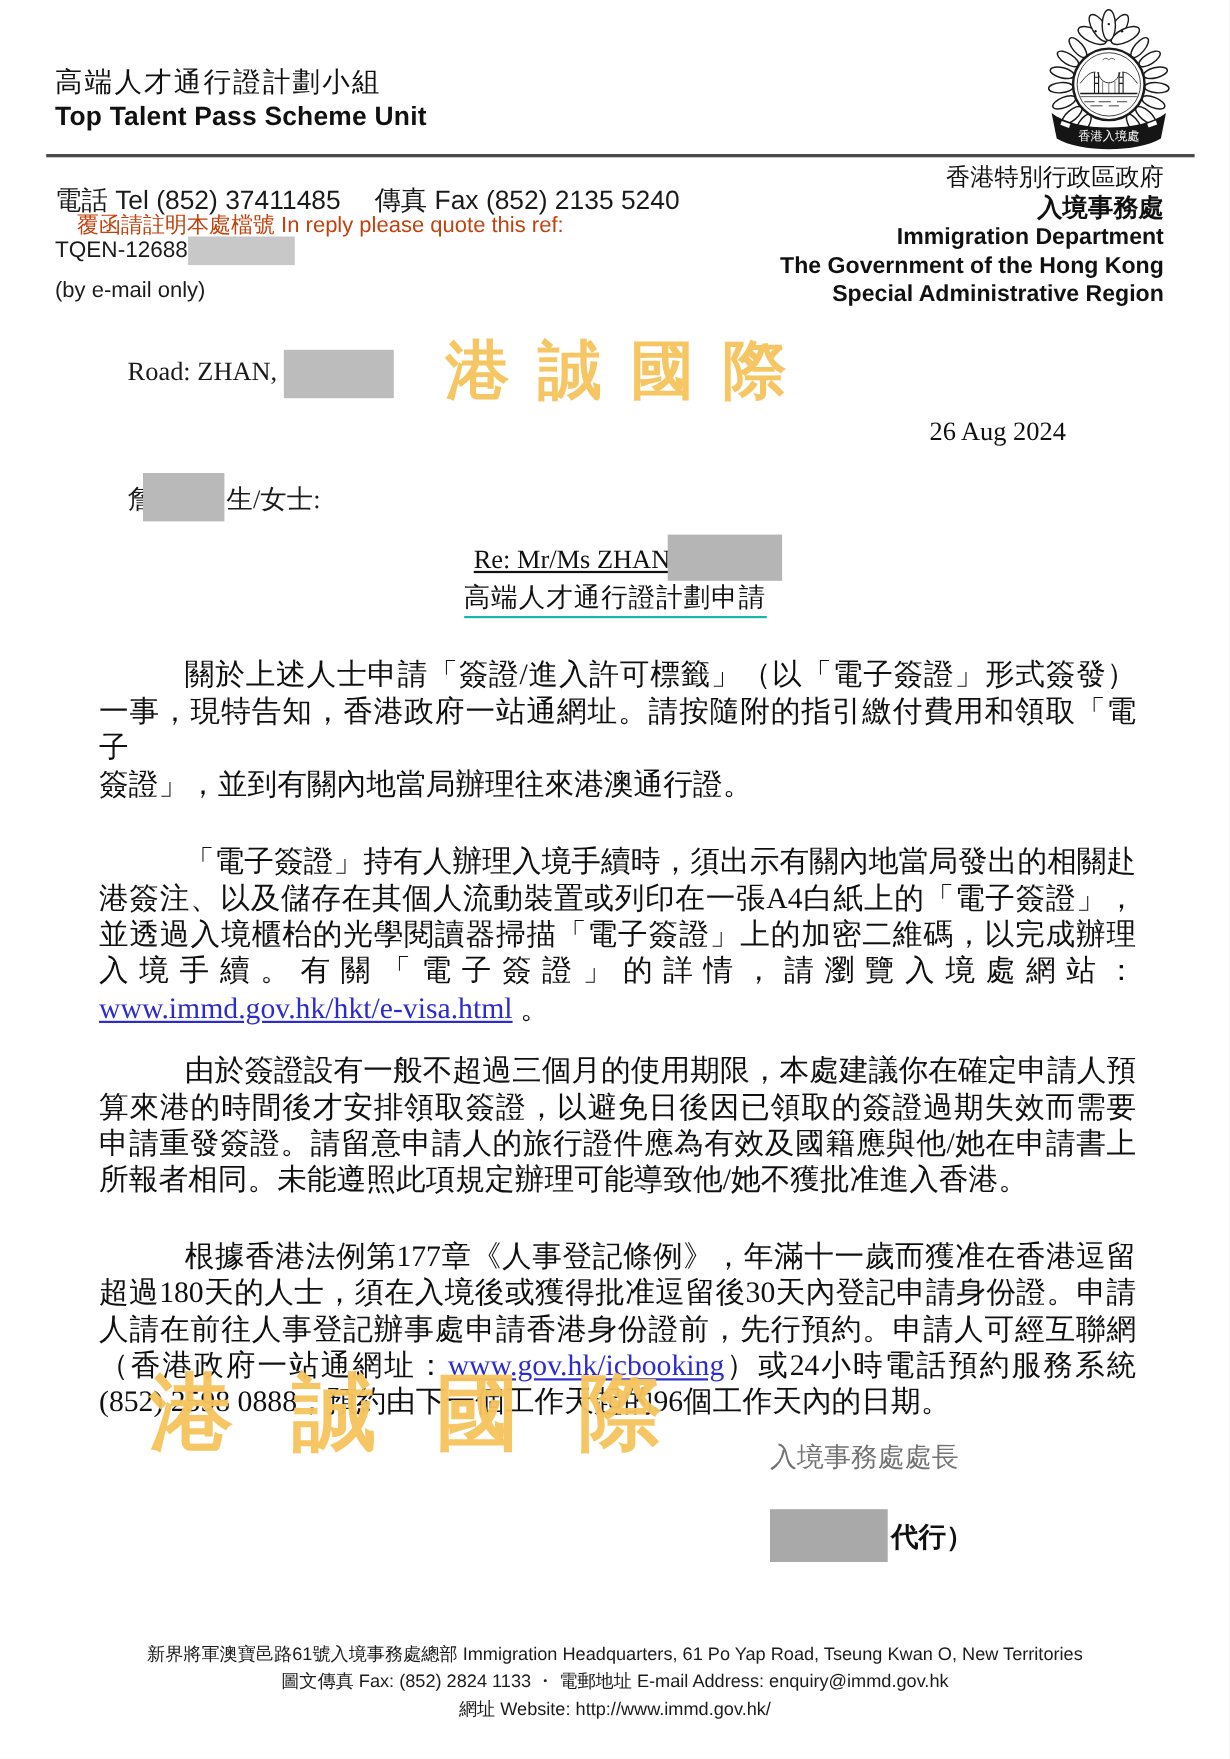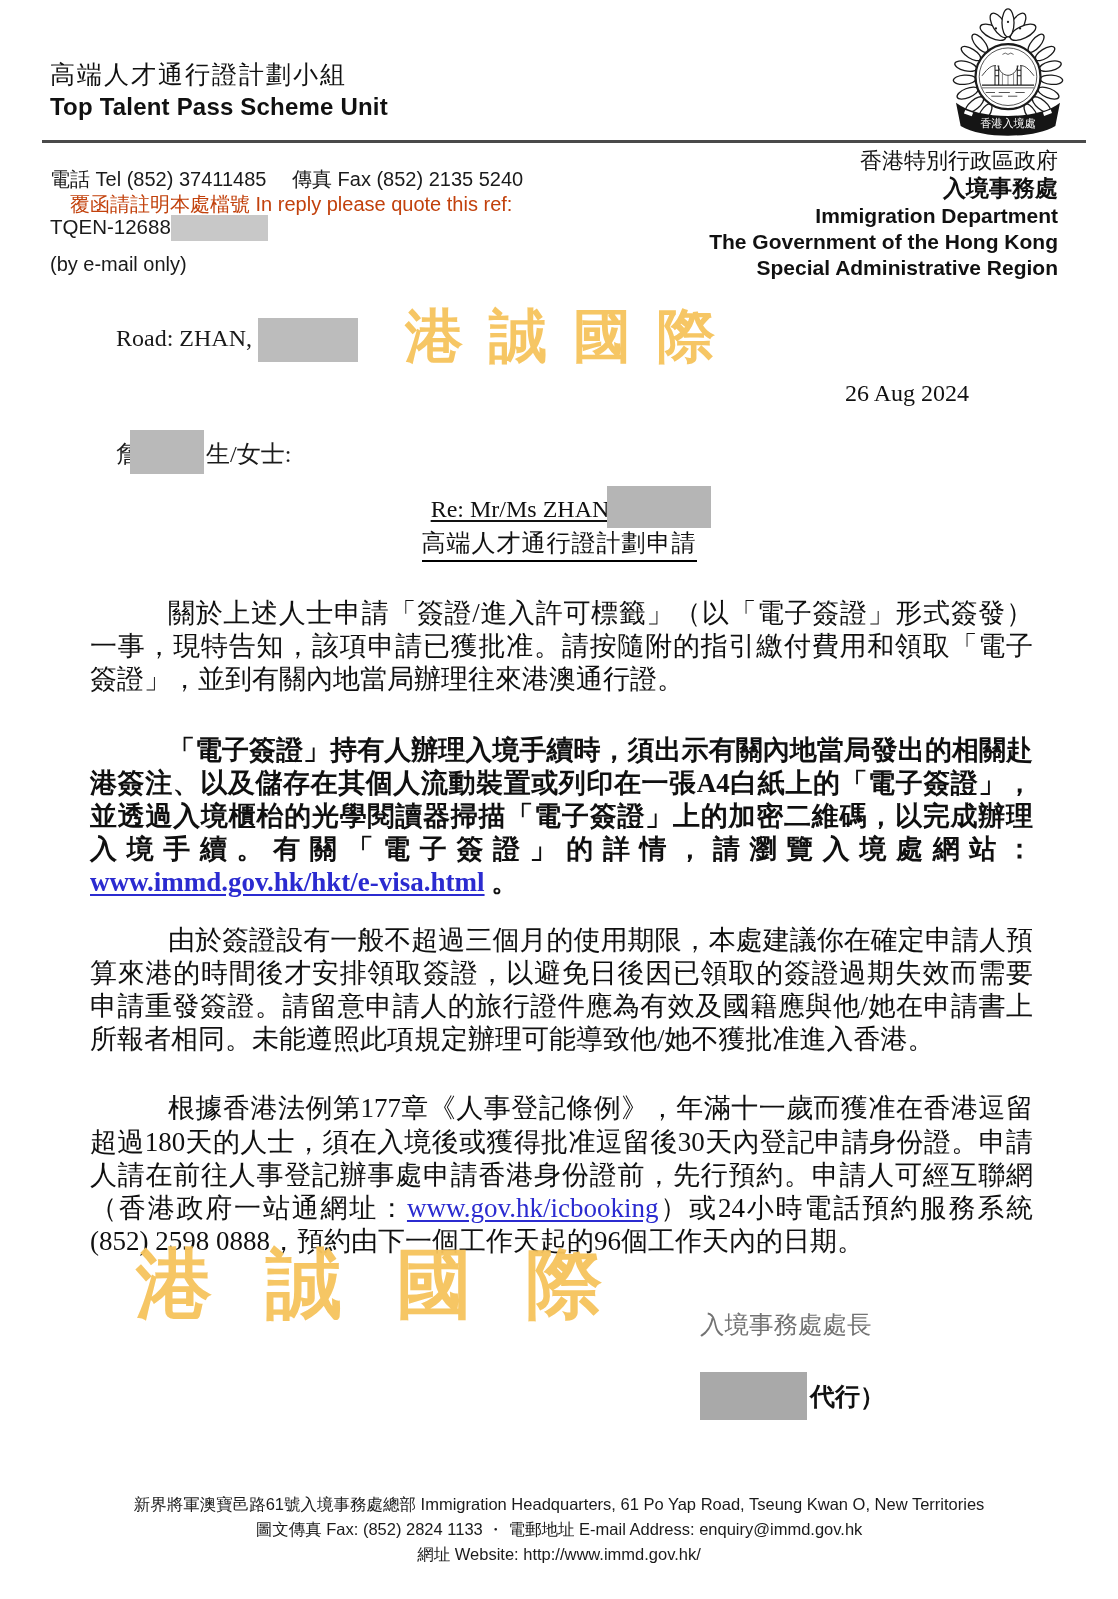--- a/index.html
+++ b/index.html
@@ -7,21 +7,21 @@
   .serif{font-family:"Liberation Serif","DejaVu Serif",serif;}
   #page{
     position:relative;width:1118px;height:1599px;background:#ffffff;
     margin:0 auto;overflow:hidden;
   }
   .abs{position:absolute;}
   
   .unit-zh{left:50px;top:58px;font-size:25px;letter-spacing:2px;color:#111;}
   .unit-en{left:50px;top:93px;font-size:24px;font-weight:bold;color:#111;letter-spacing:.2px;}
   .rule{left:42px;top:140px;width:1044px;height:3px;background:#4a4a4a;}
-  .tel{left:50px;top:166px;font-size:20px;color:#1a1a1a;white-space:pre-wrap;}
+  .tel{left:50px;top:166px;font-size:24px;color:#1a1a1a;white-space:pre-wrap;}
   .refnote{left:50px;top:191px;font-size:20px;color:#c2410c;margin-left:20px;}
   .refrow{left:50px;top:215px;font-size:20.5px;color:#1a1a1a;}
   .redact{display:inline-block;background:#c3c3c3;}
   .refbox{width:97px;height:26px;vertical-align:-7px;background:#c8c8c8;}
   .emailonly{left:50px;top:253px;font-size:20px;color:#1a1a1a;}
   
   .govblock{right:60px;top:147px;text-align:right;color:#111;}
   .gov-zh{font-size:22px;line-height:27px;}
   .dept-zh{font-size:23px;line-height:29px;font-weight:bold;}
   .gov-en{font-size:21px;line-height:26px;font-weight:bold;}
@@ -35,25 +35,25 @@
   .wm1{left:405px;top:298px;font-size:58px;letter-spacing:26px;}
   .wm2{left:136px;top:1234px;font-size:76px;letter-spacing:54px;}
   .dateline{left:845px;top:380px;font-size:24px;color:#111;}
   .salut{left:116px;top:430px;font-size:24px;color:#1a1a1a;}
   .salutbox{width:74px;height:44px;background:#b9b9b9;vertical-align:-12px;margin-left:-10px;margin-right:2px;}
   .reline{left:0;top:490px;width:100%;display:flex;justify-content:center;align-items:center;}
   .retext{font-size:24px;color:#111;text-decoration:underline;text-underline-offset:3px;margin-left:24px;}
   .rebox{width:104px;height:42px;background:#b5b5b5;margin-left:-2px;margin-top:-4px;}
   .resubject{left:0;top:527px;width:100%;text-align:center;}
   .resubject span{display:inline-block;font-size:24px;letter-spacing:1px;color:#111;
-      border-bottom:2px solid #000000;padding-bottom:1px;}
+      border-bottom:2px solid #14b8a6;padding-bottom:1px;}
   
   .body{left:90px;top:597px;width:943px;font-size:27px;color:#101010;}
   .para{margin:0 0 37px 0;}
-  .para.p2{margin-bottom:24px;font-weight:bold;}
+  .para.p2{margin-bottom:24px;}
   .para.p3{margin-bottom:36px;}
   .para.p4{margin-bottom:0;}
   .ln{line-height:33.2px;text-align:justify;text-align-last:justify;text-justify:inter-ideograph;}
   .ln.last{text-align-last:left;}
   .ln.ind{text-indent:78px;}
   .doclink{color:#2b2bd0;text-decoration:underline;text-underline-offset:3px;cursor:pointer;}
   
   .closingtitle{left:700px;top:1308px;font-size:24.5px;color:#737373;}
   .sigbox{left:700px;top:1372px;width:107px;height:48px;background:#a9a9a9;}
   .pp{left:810px;top:1380px;font-size:25px;color:#111;font-weight:bold;}
@@ -153,21 +153,21 @@
     <span class="serif retext">Re: Mr/Ms ZHAN</span>
     <span class="redact rebox"></span>
   </div>
   <div class="abs serif resubject">
     <span>高端人才通行證計劃申請</span>
   </div>
 
   <div class="abs serif body">
     <div class="para p1">
       <div class="ln ind">關於上述人士申請「簽證/進入許可標籤」（以「電子簽證」形式簽發）</div>
-      <div class="ln">一事，現特告知，該項申請已獲批准。請按隨附的指引繳付費用和領取「電子</div>
+      <div class="ln">一事，現特告知，香港政府一站通網址。請按隨附的指引繳付費用和領取「電子</div>
       <div class="ln last">簽證」，並到有關內地當局辦理往來港澳通行證。</div>
     </div>
     <div class="para p2">
       <div class="ln ind">「電子簽證」持有人辦理入境手續時，須出示有關內地當局發出的相關赴</div>
       <div class="ln">港簽注、以及儲存在其個人流動裝置或列印在一張A4白紙上的「電子簽證」，</div>
       <div class="ln">並透過入境櫃枱的光學閱讀器掃描「電子簽證」上的加密二維碼，以完成辦理</div>
       <div class="ln">入境手續。有關「電子簽證」的詳情，請瀏覽入境處網站：</div>
       <div class="ln last">
         <a class="doclink">www.immd.gov.hk/hkt/e-visa.html</a><span> 。</span>
       </div>

